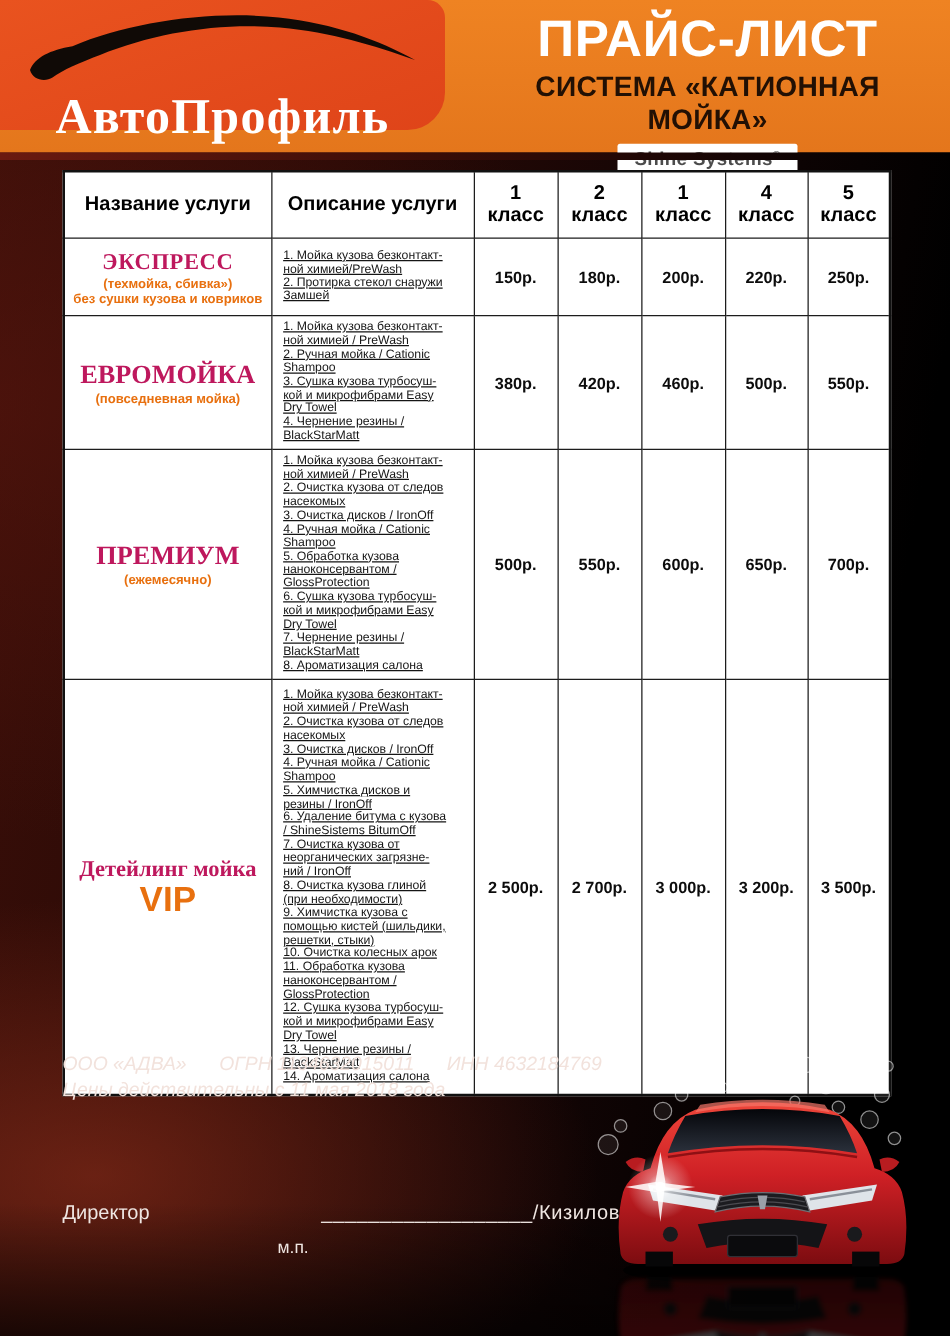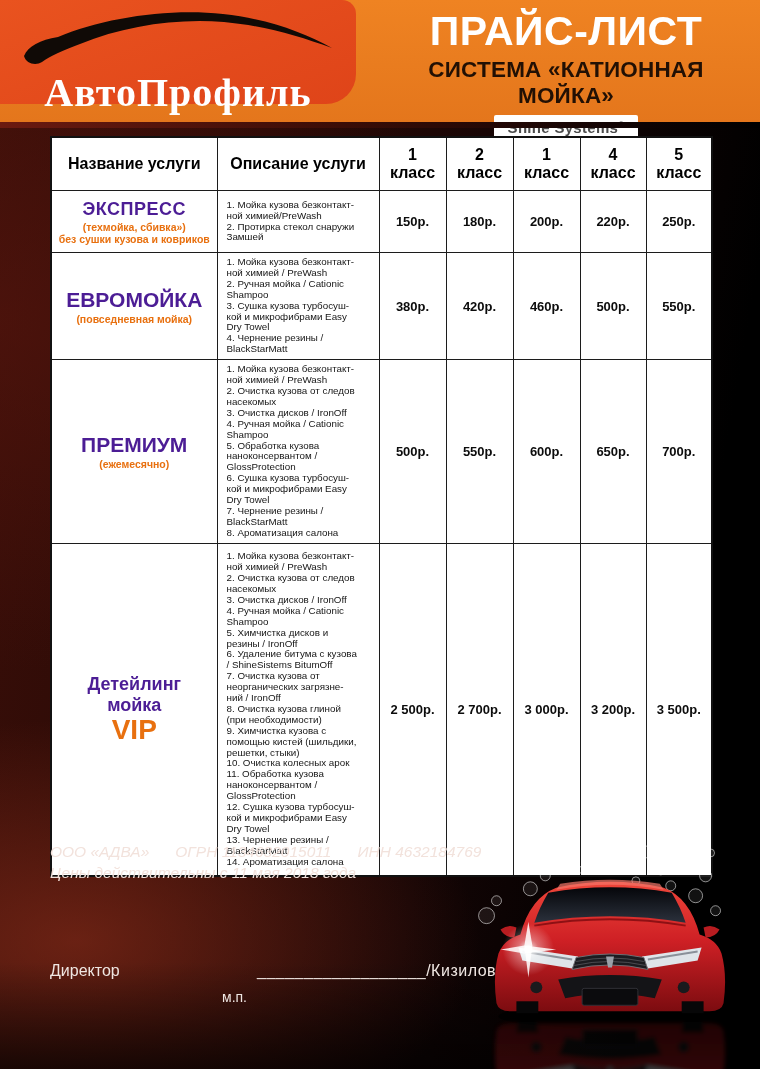--- a/index.html
+++ b/index.html
@@ -71,33 +71,33 @@
   }
   .price-table th{
     height:24px;font-size:16px;font-weight:bold;color:#000;text-align:center;
     padding:8px;
   }
   tr.row-express{height:62px;}
   tr.row-euro{height:102px;}
   tr.row-premium{height:180px;}
   tr.row-vip{height:333px;}
   td.name-cell{text-align:center;padding:2px 6px;}
-  .svc-name{font-weight:bold;color:#4c1d95;}
+  .svc-name{font-weight:bold;color:#be185d;font-family:Liberation Serif, serif;}
   .row-express .svc-name{font-size:18px;letter-spacing:.5px;}
   .row-euro .svc-name,.row-premium .svc-name{font-size:21px;}
   .row-vip .svc-name{font-size:18px;}
   .svc-sub{
     font-weight:bold;color:#e8700f;font-size:10.5px;line-height:12px;
     white-space:pre-line;margin-top:1px;
   }
   .svc-vip{font-weight:bold;color:#e8700f;font-size:28px;line-height:28px;}
   td.desc-cell{
     padding:4px 6px 4px 9px;
     font-size:9.8px;line-height:10.9px;color:#151515;
-    white-space:pre-line;text-align:left;
+    white-space:pre-line;text-align:left;text-decoration:underline;
   }
   td.price-cell{
     text-align:center;font-size:13px;font-weight:bold;color:#0c0c0c;
   }
 
   
   .footer-info{
     position:absolute;left:50px;top:841px;width:480px;
     font-style:italic;font-size:15.5px;color:#f2e2dc;line-height:21px;
   }

